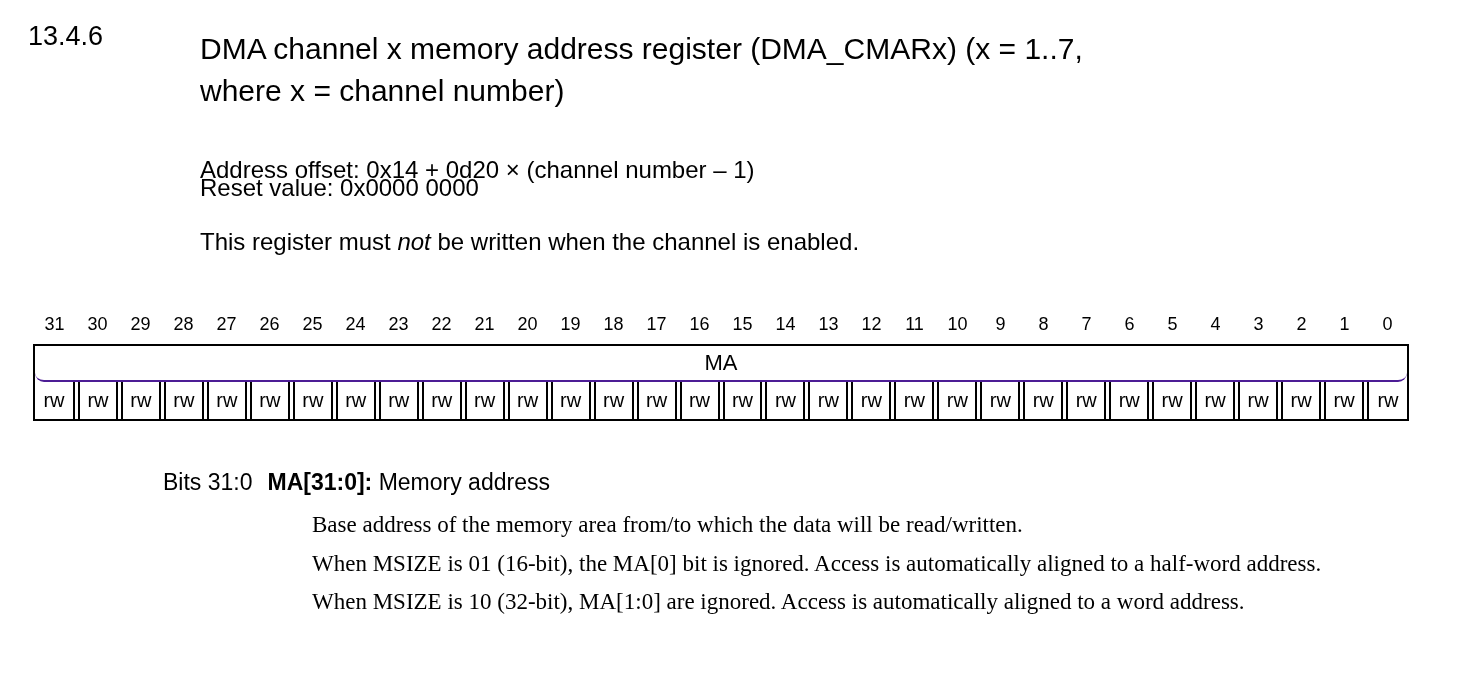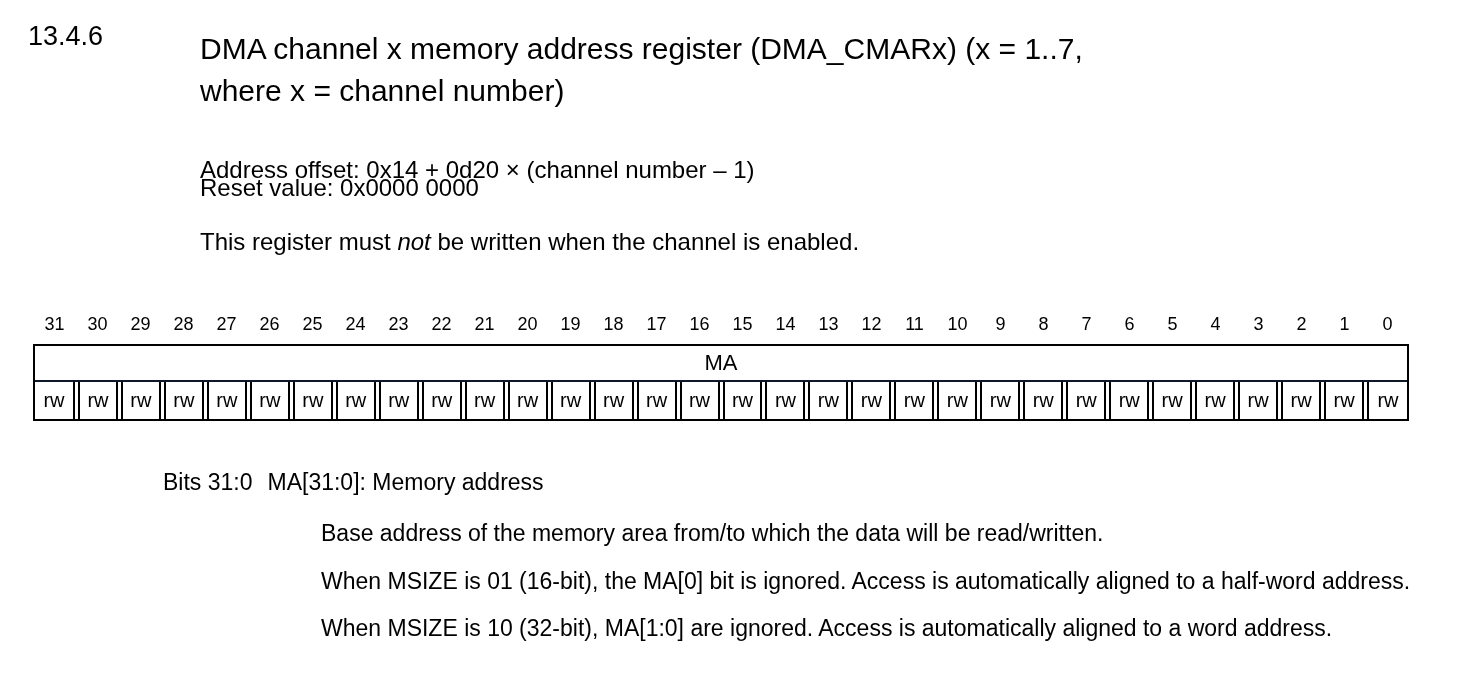--- a/index.html
+++ b/index.html
@@ -36,48 +36,49 @@
   .bitnum-row {
     display: grid; grid-template-columns: repeat(32, 1fr);
     width: 100%; height: 26px;
   }
   .bitnum { text-align: center; font-size: 18px; line-height: 26px; }
   .reg-table {
     margin-top: 7px; width: 100%;
     border: 2px solid #000000;
   }
   .field-row {
-    height: 36px; border-bottom: 2px solid #0f172a;
+    height: 36px; border-bottom: 2px solid #4c1d95;
     display: flex; align-items: center; justify-content: center;
     font-size: 22px;
+    border-radius: 9px;
   }
   .access-row {
     display: grid; grid-template-columns: repeat(32, 1fr);
     column-gap: 3px; height: 37px;
   }
   .access-cell {
     border-left: 2px solid #000000; border-right: 2px solid #000000;
     display: flex; align-items: center; justify-content: center;
     font-size: 20px;
     text-align: center;
   }
   .access-cell:first-child { border-left: none; }
   .access-cell:last-child  { border-right: none; }
 
   
   .field-desc-header {
     position: absolute; left: 163px; top: 469px;
     font-size: 23px; white-space: nowrap;
   }
-  .field-name { font-weight: normal; margin-left: 15px; }
+  .field-name { font-weight: bold; margin-left: 15px; }
   .field-desc-body {
     position: absolute; left: 309px; top: 504px;
     width: 1150px; font-size: 23px; line-height: 35.5px;
   }
-  .field-desc-body p { margin: 12px; }
+  .field-desc-body p { margin: 3px; font-family: Liberation Serif, serif; }
 </style>
 </head>
 <body>
 
 <div class="section-heading">
   <div class="section-number">13.4.6</div>
   <div class="section-title">
     <div>DMA channel x memory address register (DMA_CMARx) (x = 1..7,</div>
     <div>where x = channel number)</div>
   </div>

